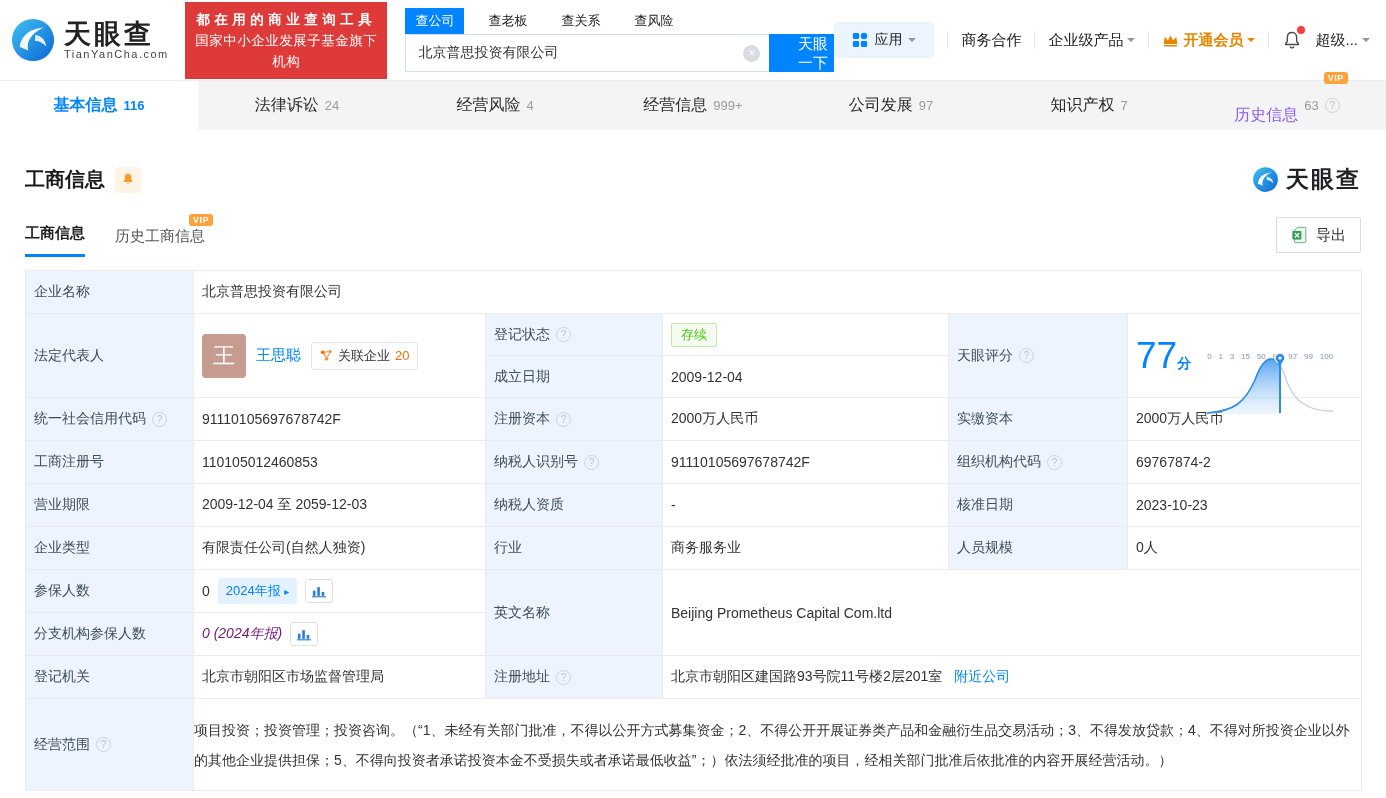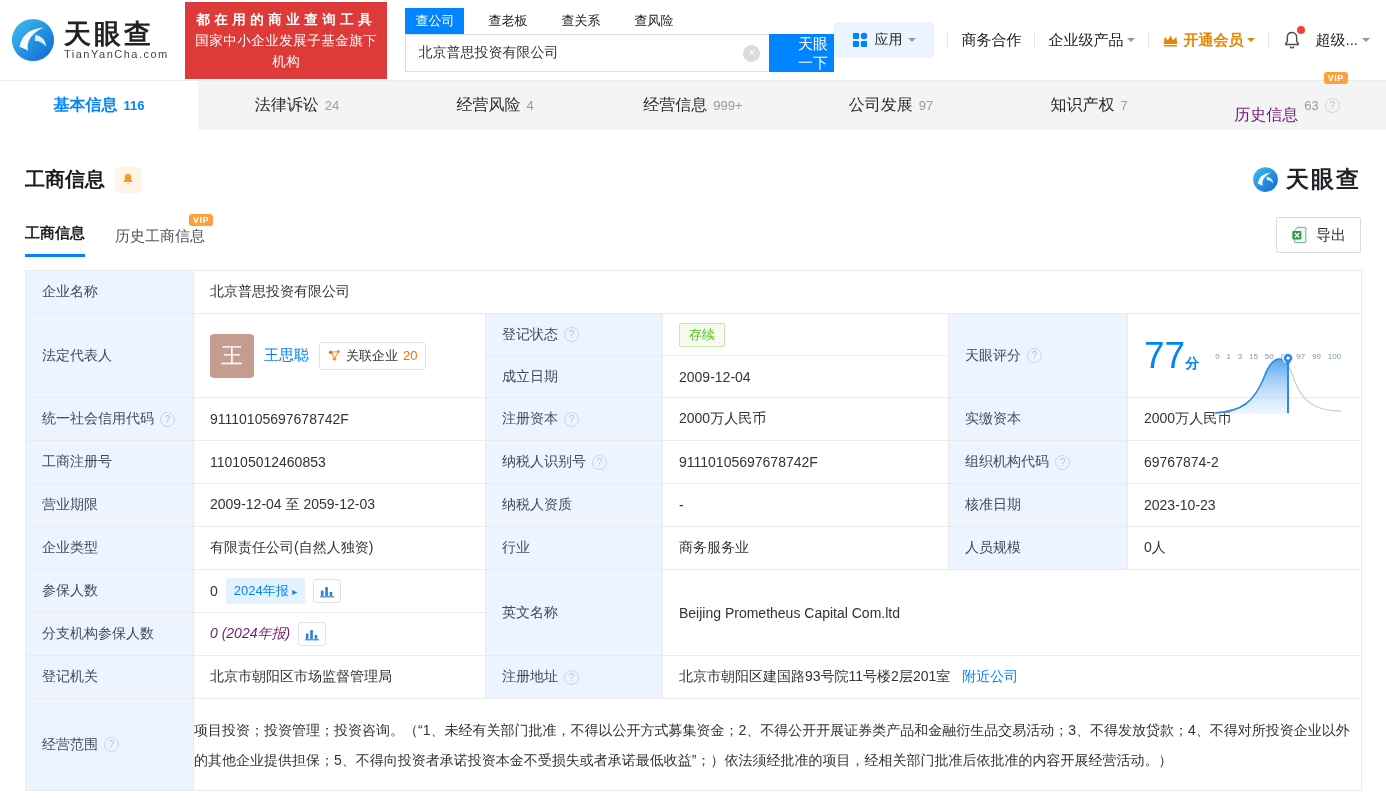--- a/index.html
+++ b/index.html
@@ -34,42 +34,42 @@
   .vdiv { width:1px; height:18px; background:#E6E6E6; }
   .bell-wrap { position:relative; cursor:pointer; display:flex; }
   .red-dot { position:absolute; top:-3px; right:-3px; width:8px; height:8px; border-radius:50%; background:#F53F3F; }
   
   .tabbar { display:flex; height:50px; background:#F4F4F4; border-top:1px solid #EDEDED; }
   .tab { flex:1; display:flex; align-items:center; justify-content:center; gap:6px; font-size:16px; color:#2B2B2B; cursor:pointer; position:relative; }
   .tab .tab-count { font-size:13px; color:#9B9B9B; }
   .tab.active { background:#fff; }
   .tab.active .tab-label, .tab.active .tab-count { color:#0084FF; font-weight:bold; }
   .tab-inner { position:relative; display:flex; align-items:center; gap:6px; }
-  .tab-label.orange { color:#701a75;margin-top:20px; }
+  .tab-label.orange { color:#8b5cf6;margin-top:20px; }
   .vip-badge { background:#FFA13A; color:#fff; font-size:9px; font-weight:bold; padding:1px 4px; border-radius:3px; letter-spacing:.5px; }
   .vip-float { position:absolute; top:-13px; right:-8px; }
   .help-icon { display:inline-block; width:15px; height:15px; border:1px solid #CBD4DE; border-radius:50%; color:#B8C2CE; font-size:10px; line-height:13px; text-align:center; cursor:pointer; flex:none; }
   
   .content { padding:34px 25px 0; }
   .section-head { display:flex; align-items:center; }
   .section-title { font-size:20px; font-weight:bold; color:#1A1A1A; }
   .notify-bell { margin-left:10px; width:26px; height:26px; background:#FFF4E6; border-radius:4px; display:flex; align-items:center; justify-content:center; cursor:pointer; }
   .watermark { margin-left:auto; display:flex; align-items:center; gap:7px; }
   .watermark-text { font-size:23px; font-weight:bold; color:#1F2226; letter-spacing:2px; }
   .subtab-row { display:flex; align-items:flex-end; margin-top:22px; }
   .subtab { font-size:15px; color:#222; padding-bottom:11px; margin-right:30px; position:relative; cursor:pointer; }
   .subtab.active { border-bottom:3px solid #0084FF; font-weight:bold; }
   .subtab.dim { color:#555; }
   .subtab-actions { margin-left:auto; display:flex; gap:10px; padding-bottom:4px; }
   .snapshot-btn { border:1px solid #1F86E0; color:#1F86E0; background:#fff; height:36px; padding:0 13px; display:flex; align-items:center; gap:7px; font-size:15px; border-radius:2px; cursor:pointer; font-family:inherit; }
   .export-btn { border:1px solid #DCDCDC; background:#fff; color:#333; height:36px; padding:0 14px; display:flex; align-items:center; gap:7px; font-size:15px; border-radius:2px; cursor:pointer; font-family:inherit; }
   .arrow-r { font-size:11px; color:#1F86E0; }
   
   .info-table { border-collapse:collapse; width:1336px; margin-top:13px; table-layout:fixed; }
-  .info-table td { border:1px solid #EBEBEB; padding:0 16px; height:43px; color:#333; font-size:14px; vertical-align:middle; }
+  .info-table td { border:1px solid #EBEBEB; padding:0 8px; height:43px; color:#333; font-size:14px; vertical-align:middle; }
   .info-table td.lbl { background:#EDF4FF; color:#3D4D5C; }
   .lbl-flex { display:flex; align-items:center; gap:6px; }
   tr.sub td { height:42px; }
   .green-badge { display:inline-block; color:#52C41A; background:#F5FCEF; border:1px solid #C5E8A9; padding:2px 9px; font-size:13px; border-radius:2px; }
   .rep-cell { display:flex; align-items:center; gap:10px; }
   .avatar { width:44px; height:44px; border-radius:4px; background:#C79C90; color:#fff; font-size:22px; display:flex; align-items:center; justify-content:center; flex:none; }
   .blue-link { color:#0084FF; text-decoration:none; cursor:pointer; }
   .rep-name { font-size:15px; }
   .rel-badge { border:1px solid #E4E4E4; border-radius:3px; padding:4px 8px; display:inline-flex; align-items:center; gap:5px; font-size:13px; color:#333; cursor:pointer; background:#fff; }
   .rel-count { color:#FF6A00; }

